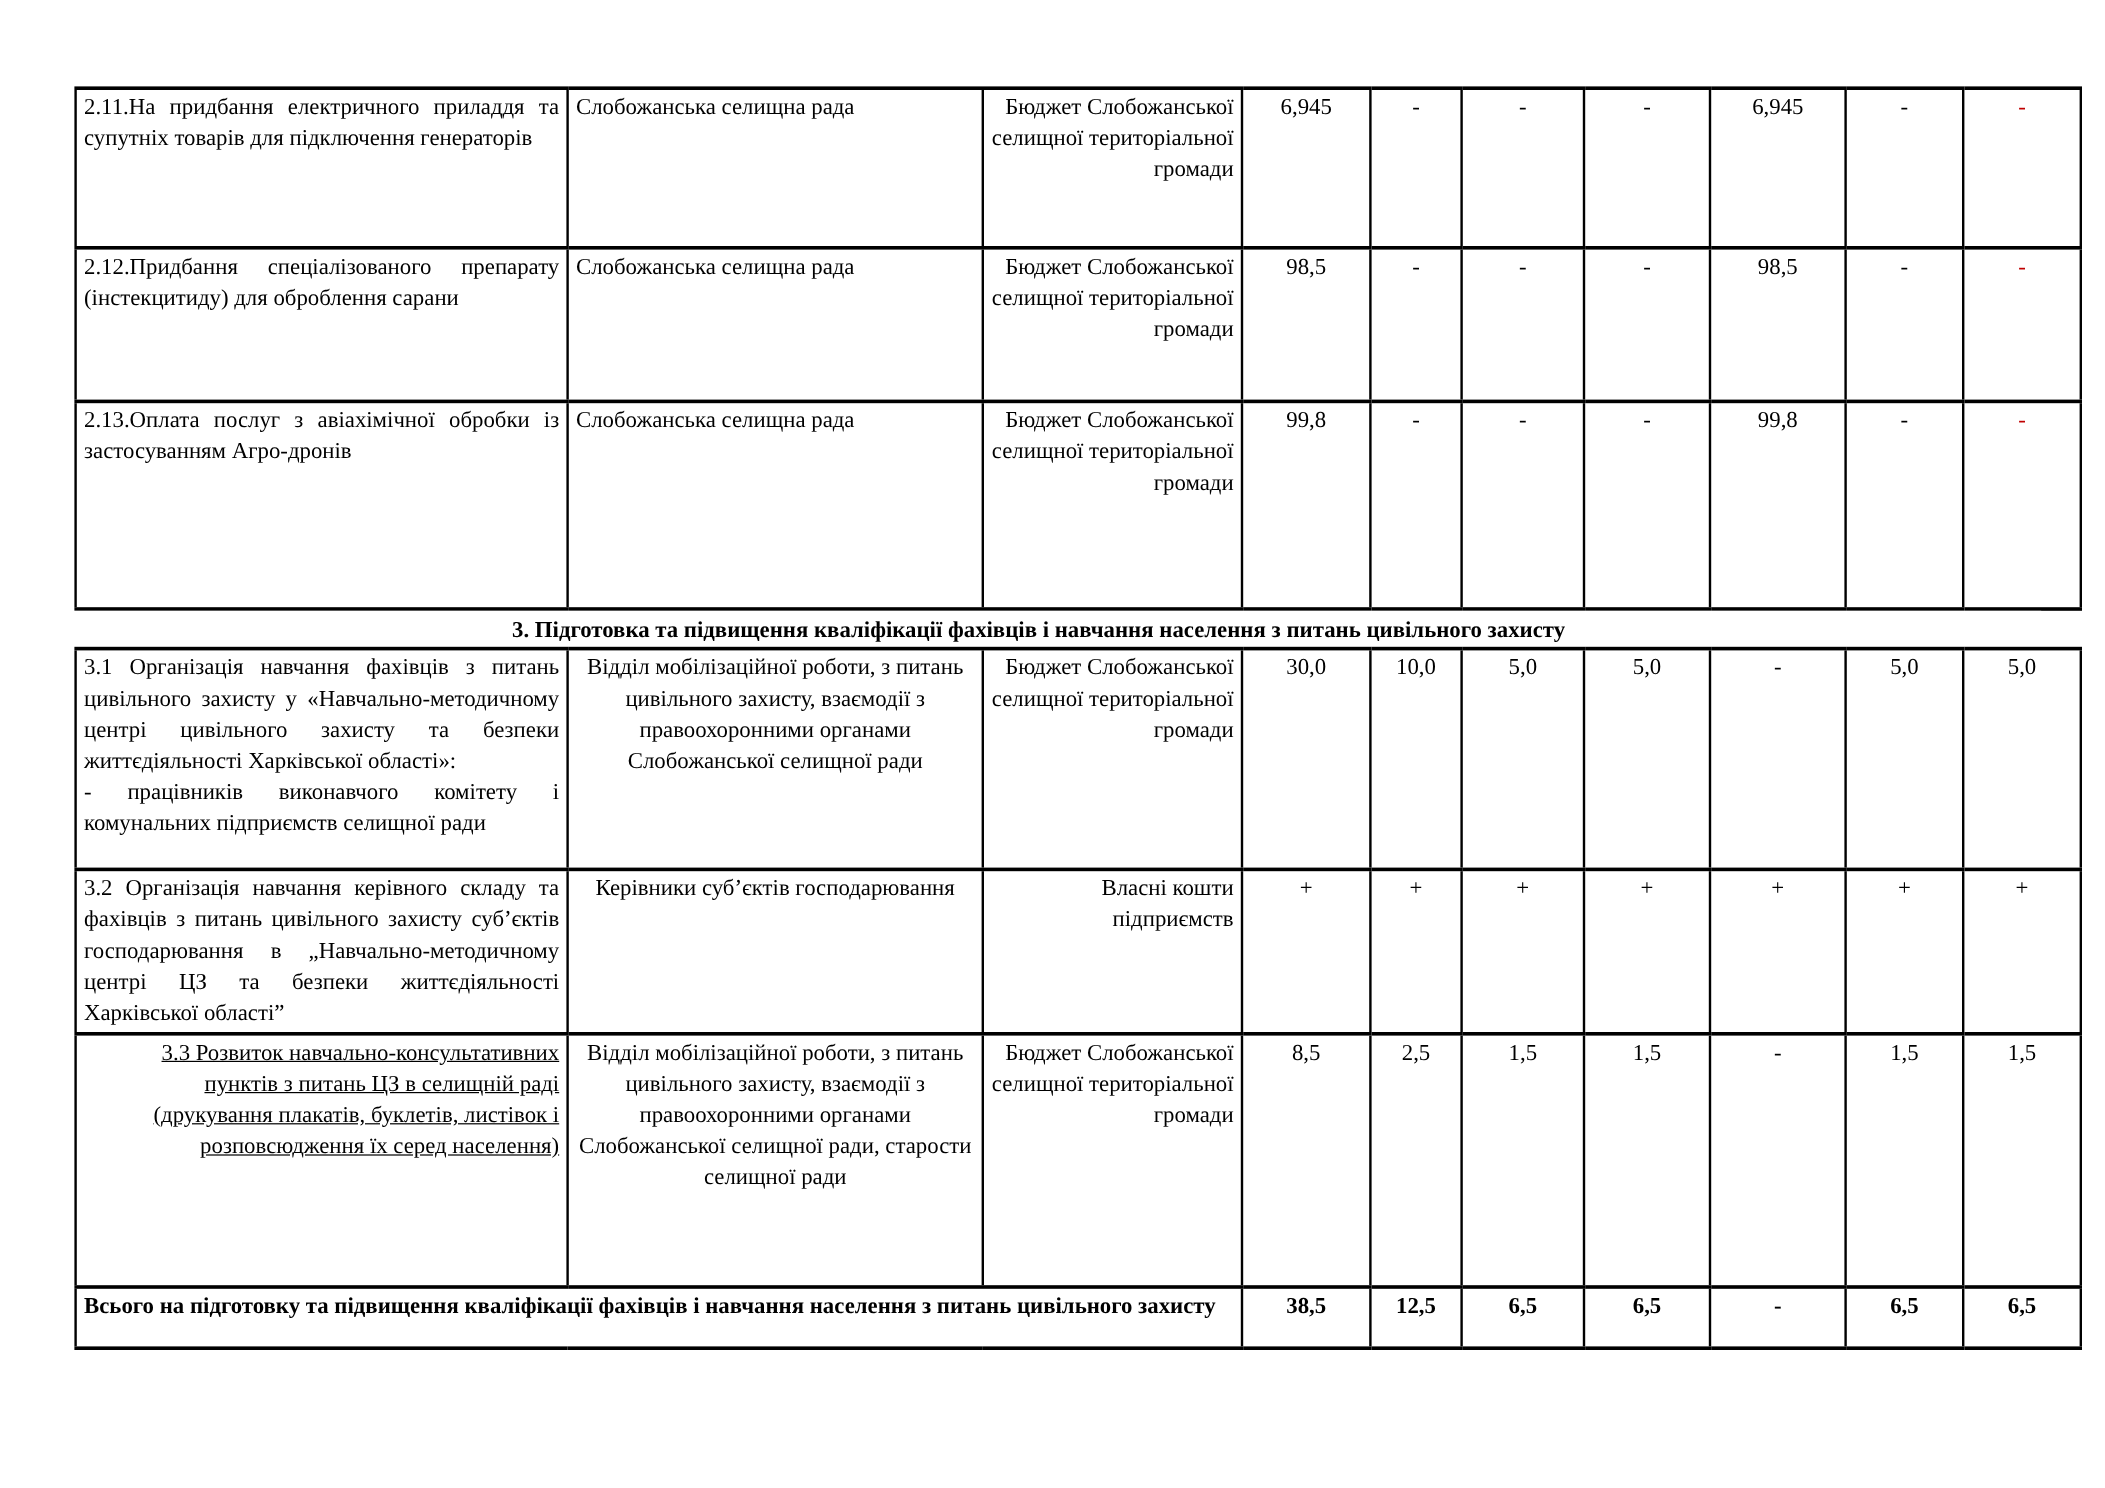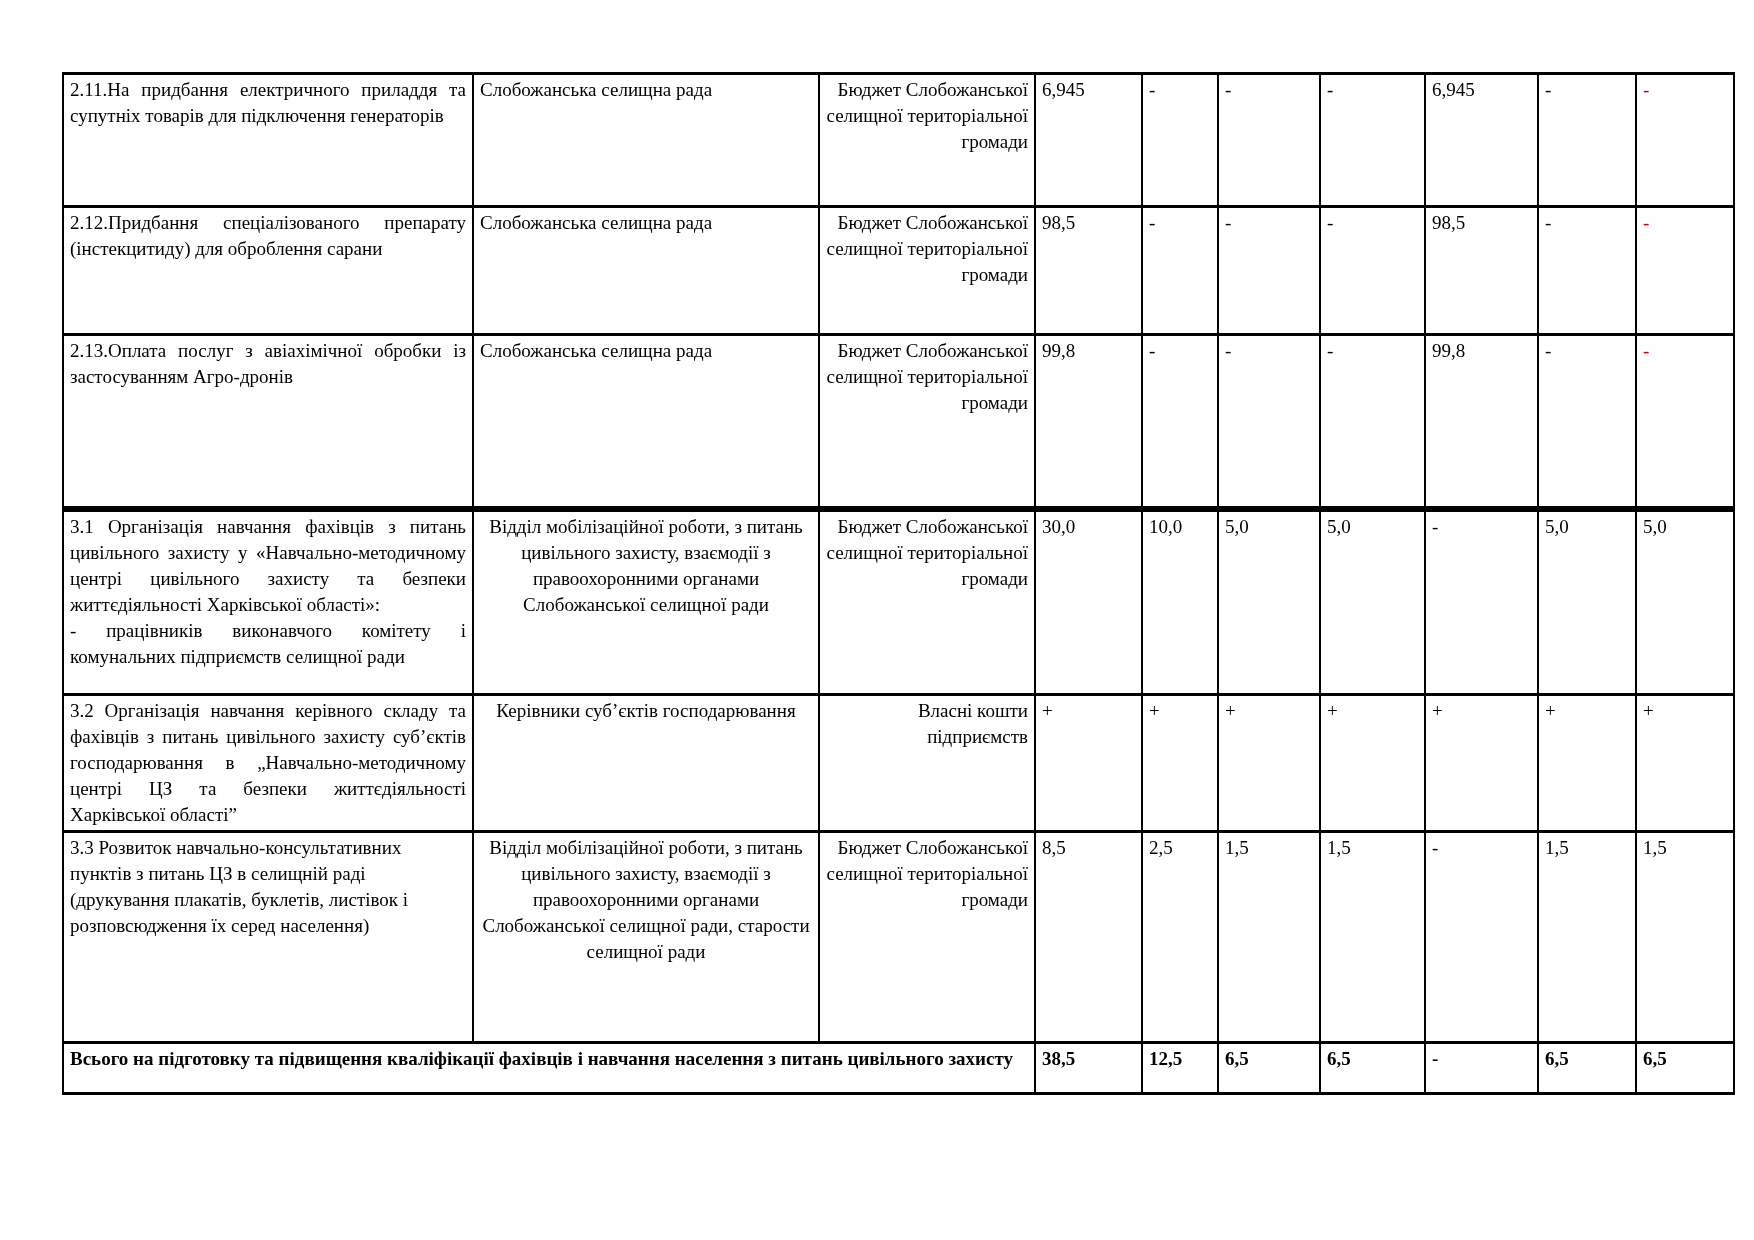--- a/index.html
+++ b/index.html
@@ -24,25 +24,25 @@
     border-top-width:3px;
     border-bottom-width:3px;
     vertical-align:top;
     padding:2px 6px;
     font-size:19px;
     line-height:26px;
     overflow:hidden;
     word-wrap:break-word;
   }
   td.c-desc{text-align:justify;white-space:pre-line;}
-  td.c-desc.left{text-align:left;}
+  td.c-desc.left{text-align:right;text-decoration:underline;}
   td.c-exec{font-size:18px;line-height:23px;text-align:justify;padding:2px 8px;}
   td.c-exec.center{text-align:center;}
   td.c-fund{font-size:18px;line-height:23px;text-align:right;}
-  td.c-val{text-align:left;padding:2px 2px;}
+  td.c-val{text-align:center;padding:2px 2px;}
   td.red{color:#C00000;}
   tr.total td{font-weight:bold;}
   tr.total td.c-desc{text-align:left;white-space:normal;line-height:25px;}
   .section-band{
     width:1671px;
     height:30px;
     box-sizing:border-box;
     padding-top:6px;
     text-align:center;
     font-weight:bold;
@@ -102,20 +102,21 @@
         <td class="c-val">-</td>
         <td class="c-val">-</td>
         <td class="c-val">-</td>
         <td class="c-val">99,8</td>
         <td class="c-val">-</td>
         <td class="c-val red">-</td>
       </tr>
     </tbody>
   </table>
 
+  <div class="section-band">3. Підготовка та підвищення кваліфікації фахівців і навчання населення з питань цивільного захисту</div>
 
   <table class="budget">
     <colgroup>
       <col style="width:410px">
         <col style="width:346px">
         <col style="width:216px">
       <col style="width:107px">
         <col style="width:76px">
         <col style="width:102px">
       <col style="width:105px">

